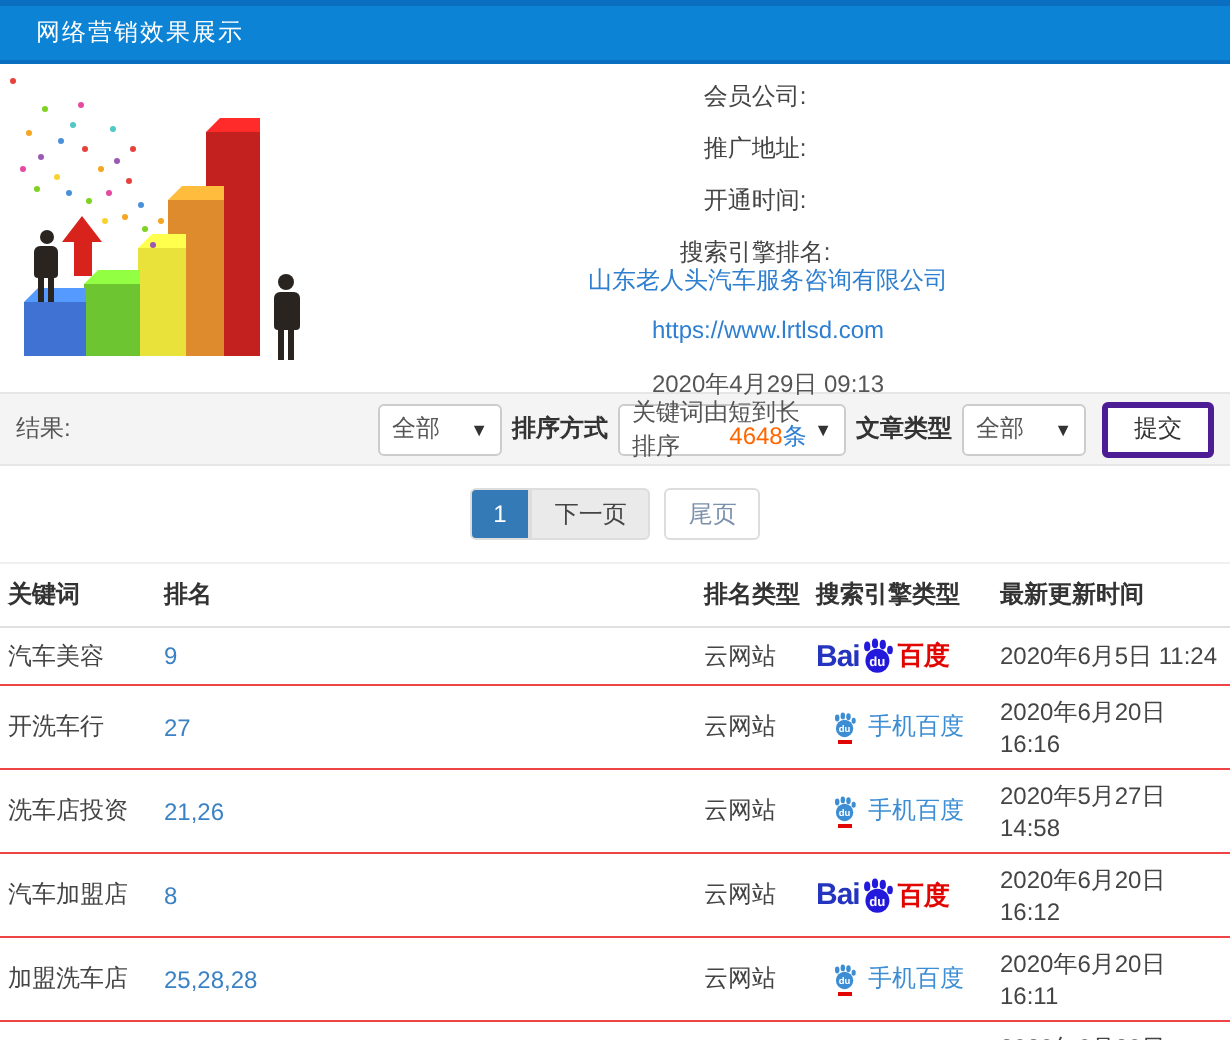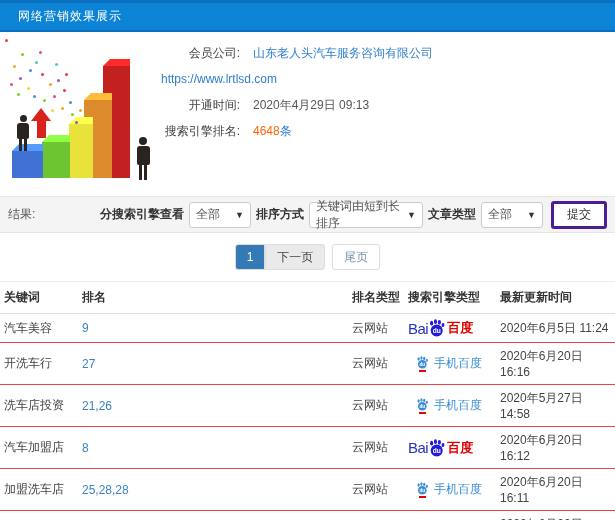--- a/index.html
+++ b/index.html
@@ -40,21 +40,21 @@
   .person .body { width:12px; height:16px; background:#2a2420; border-radius:3px 3px 2px 2px; margin:0 auto; }
   .person .legs { display:flex; gap:2px; justify-content:center; }
   .person .legs i { width:3px; height:12px; background:#2a2420; }
   .person-left  { left:15px; bottom:43px; width:16px; }
   .person-right { left:134px; bottom:14px; width:18px; }
   .person-right .head { width:8px; height:8px; }
   .person-right .body { width:13px; height:19px; }
   .person-right .legs i { height:15px; }
 
   .info { position:absolute; left:148px; top:8px; right:8px; }
-  .field { display:flex; align-items:center; height:26px; }
+  .field { display:flex; align-items:center; height:26px;flex-direction:column; }
   .field .lbl { flex:0 0 92px; text-align:right; color:#444; white-space:nowrap; }
   .field .val { margin-left:13px; color:#555; }
   .val.link { color:#2e7fd0; }
   .rank-count { color:#f60; }
   .rank-unit { color:#2e7fd0; }
 
   
   .filter-bar { height:37px; background:#f4f4f4; border-top:1px solid #e6e6e6; border-bottom:1px solid #e6e6e6;
     display:flex; align-items:center; padding:0 8px; }
   .filter-bar .result-lbl { color:#555; }
@@ -79,21 +79,21 @@
   table { width:100%; border-collapse:collapse; table-layout:fixed; }
   col.c1{width:82px;} col.c2{width:270px;} col.c3{width:56px;} col.c4{width:92px;}
   th { text-align:left; font-weight:bold; color:#333; padding:7px 0; border-top:1px solid #f0f0f0;
     border-bottom:1px solid #e0e0e0; }
   td { padding:5px 0; border-bottom:1px solid #ef4444; color:#444; height:27px; }
   th:first-child, td:first-child { padding-left:4px; }
   .c-rank { color:#3b82c4; cursor:pointer; }
   .c-eng { vertical-align:middle; }
 
   .bd-pc { display:inline-flex; align-items:center; }
-  .bd-pc .bai { color:#2534be; font-weight:normal; font-size:15px; letter-spacing:-0.5px; }
+  .bd-pc .bai { color:#2534be; font-weight:bold; font-size:15px; letter-spacing:-0.5px; }
   .bd-pc .cn { color:#e10602; font-weight:bold; font-size:13px; margin-left:1px; }
   .paw { display:block; }
   .bd-mobile { display:inline-flex; align-items:center; margin-left:8px; }
   .paw-wrap { display:inline-flex; flex-direction:column; align-items:center; }
   .paw-wrap .redline { width:7px; height:2px; background:#e10602; margin-top:1px; }
   .m-label { color:#3c8dd4; margin-left:5px; }
 </style>
 </head>
 <body>
 
@@ -130,37 +130,37 @@
         </div>
     </div>
   </div>
 
   <div class="info">
     <div class="field">
       <span class="lbl">会员公司:</span>
       <span class="val link">山东老人头汽车服务咨询有限公司</span>
     </div>
     <div class="field">
+      <span class="lbl">推广地址:</span>
       <span class="val link">https://www.lrtlsd.com</span>
     </div>
     <div class="field">
       <span class="lbl">开通时间:</span>
       <span class="val">2020年4月29日 09:13</span>
     </div>
     <div class="field">
       <span class="lbl">搜索引擎排名:</span>
       <span class="val"><b class="rank-count" style="font-weight:normal">4648</b><b class="rank-unit" style="font-weight:normal">条</b></span>
     </div>
   </div>
 </section>
 
 <section class="filter-bar">
   <span class="result-lbl">结果:</span>
   <div class="filter-controls">
-    <span class="f-lbl">分搜索引擎查看</span>
     <span class="sel sel-s">
       <span>全部</span>
         <span class="caret">▼</span>
     </span>
     <span class="f-lbl">排序方式</span>
     <span class="sel sel-l">
       <span>关键词由短到长排序</span>
         <span class="caret">▼</span>
     </span>
     <span class="f-lbl">文章类型</span>

